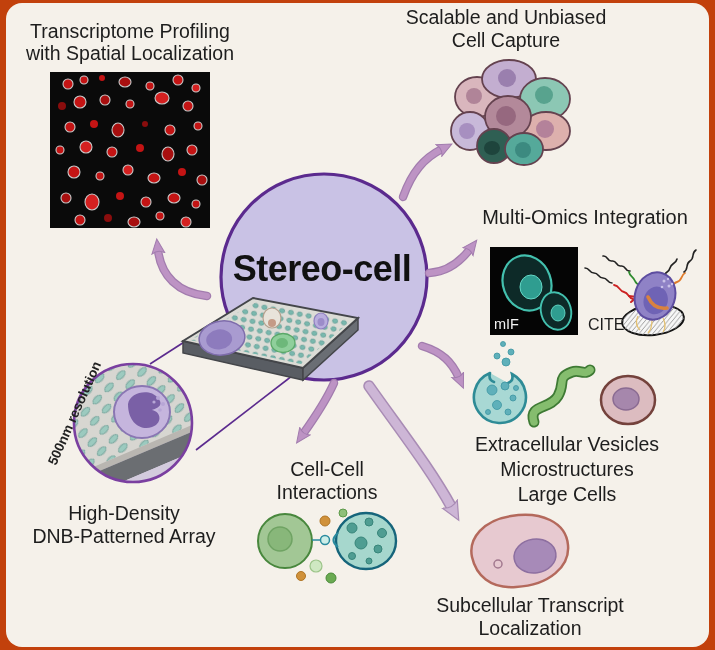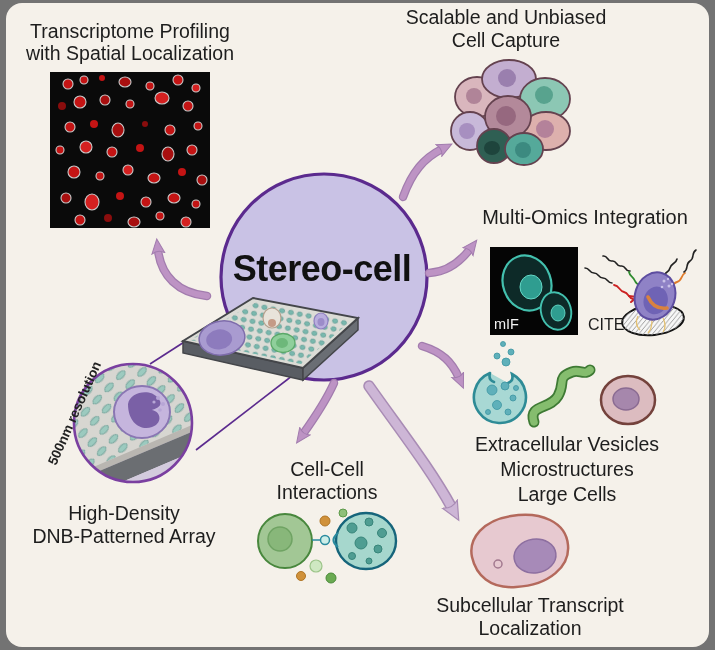--- a/index.html
+++ b/index.html
@@ -1,16 +1,16 @@
 <!DOCTYPE html>
 <html><head>
 <meta charset="utf-8">
 <style>
   html,body{margin:0;padding:0;background:#ffffff;}
-  .canvas{position:relative;width:715px;height:650px;background:#737373;overflow:hidden;
+  .canvas{position:relative;width:715px;height:650px;background:#c2410c;overflow:hidden;
           font-family:"Liberation Sans",sans-serif;}
   .panel{position:absolute;left:6px;top:3px;right:6px;bottom:3px;background:#f5f1ea;border-radius:16px;}
   svg.fig{position:absolute;left:0;top:0;}
   text{font-family:"Liberation Sans",sans-serif;}
   .lbl{font-size:19.5px;fill:#1d1d1d;text-anchor:middle;}
   .lbl-sm{font-size:14.5px;fill:#f2f2f2;}
   .lbl-cite{font-size:16px;fill:#1d1d1d;}
   .lbl-res{font-size:13.5px;font-weight:bold;fill:#222;}
   .lbl-center{font-size:36px;font-weight:bold;fill:#111;text-anchor:middle;letter-spacing:-0.5px;}
 </style>

